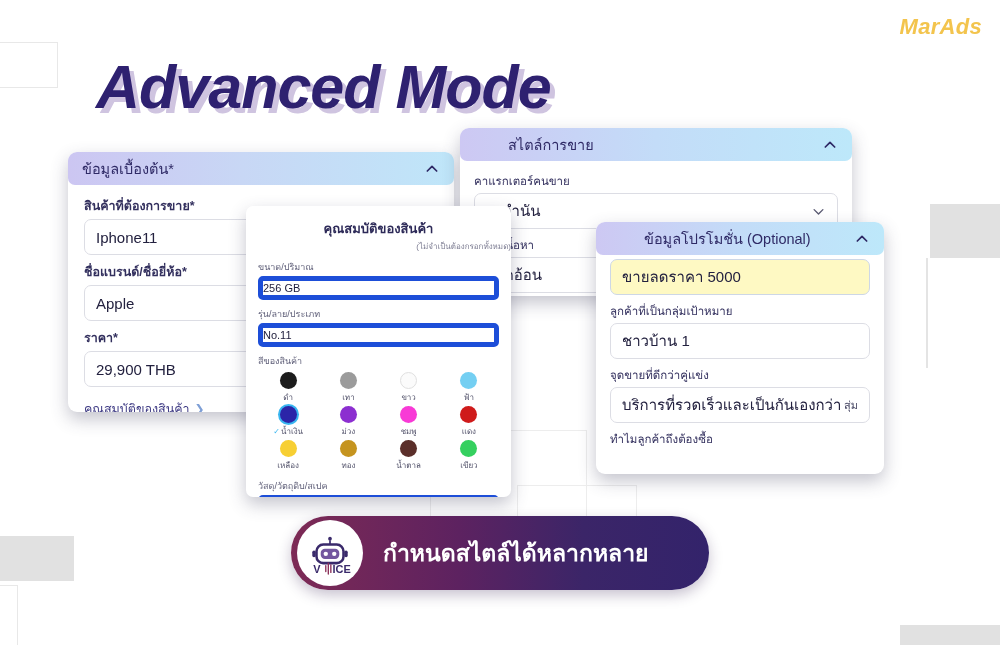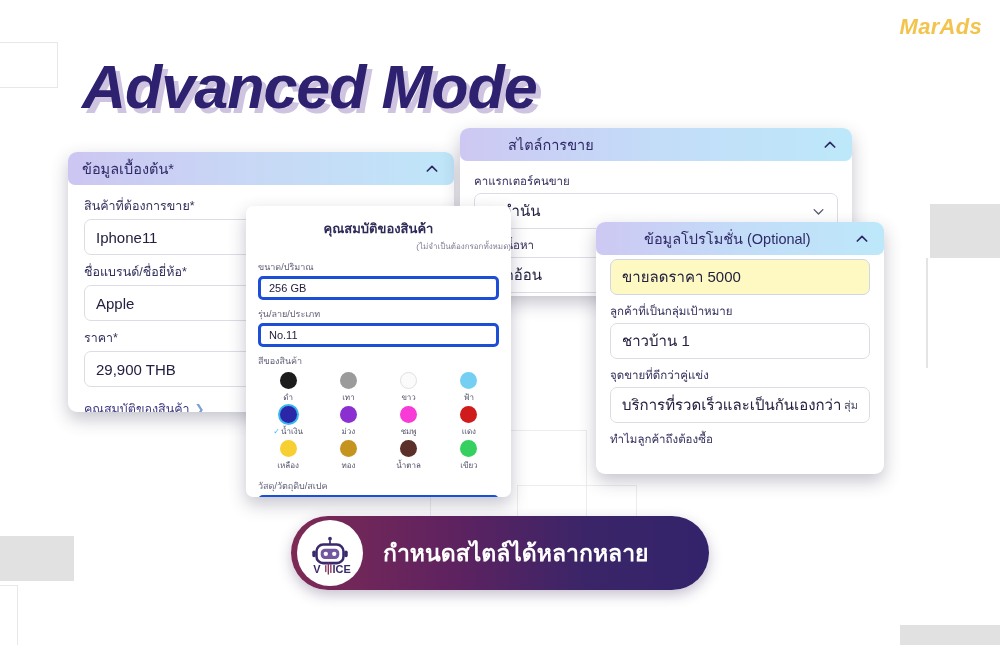--- a/index.html
+++ b/index.html
@@ -15,21 +15,21 @@
   .bg-outline{position:absolute;border:1.5px solid #e8e8e8;background:#ffffff;}
   .bg-line{position:absolute;background:#e4e4e4;}
 
   
   .brand{
     position:absolute;right:18px;top:14px;
     font-size:22px;font-style:italic;font-weight:bold;
     color:#f5c council;color:#f3c44d;letter-spacing:.3px;
   }
   .headline{
-    position:absolute;left:82px;top:52px;
+    position:absolute;left:96px;top:52px;
     font-size:61px;font-weight:bold;font-style:italic;
     color:#2e2170;letter-spacing:-1px;
     text-shadow:5px 5px 0 #cfc4e0;
     white-space:nowrap;
   }
 
   
   .card{
     position:absolute;background:#ffffff;border-radius:9px;
     box-shadow:0 7px 17px rgba(60,60,90,.30);
@@ -49,21 +49,21 @@
     font-size:14.5px;color:#2f2a66;font-weight:500;
   }
   .chev{width:16px;height:16px;color:#2f2a66;flex:0 0 auto;}
   .chev svg{display:block;width:100%;height:100%;}
 
   .card-body{padding:8px 14px 12px 14px;}
 
   .fld-label{
     font-size:11.5px;color:#33305e;margin:7px 0 3px 0;font-weight:500;
   }
-  .fld-label.bold{font-weight:normal;font-size:12.5px;}
+  .fld-label.bold{font-weight:bold;font-size:12.5px;}
   .fld{
     height:31px;border:1px solid #dcdde4;border-radius:7px;background:#fff;
     display:flex;align-items:center;padding:0 11px;
     font-size:13.5px;color:#23213f;box-sizing:border-box;
     justify-content:space-between;
   }
   .fld.big{height:36px;font-size:15px;}
   .fld.tint{background:#fef9c3;border-color:#cdd7e6;}
   .fld .suffix{font-size:11px;color:#4a4a66;}
   .fld .dd{color:#5a5a72;}
@@ -83,22 +83,22 @@
   #card-attr{left:246px;top:206px;width:265px;height:291px;border-radius:7px;}
   #card-attr .attr-title{
     text-align:center;font-size:13px;font-weight:bold;color:#2d2a58;margin:12px 0 1px;
   }
   #card-attr .attr-sub{
     text-align:right;font-size:8px;color:#7a7a90;margin-bottom:7px;padding-left:48px;
   }
   #card-attr .card-body{padding:0 12px 10px 12px;}
   .mini-label{font-size:9px;color:#5b5b75;margin:7px 0 2px;}
   .mini-fld{
-    height:24px;border:3px solid #1d4ed8;border-radius:5px;background:#fff;
-    display:flex;align-items:center;padding:0 8px;font-size:11px;color:#23213f;
+    height:24px;border:5px solid #1d4ed8;border-radius:5px;background:#fff;
+    display:flex;align-items:center;padding:0 0;font-size:11px;color:#23213f;
     box-sizing:border-box;
   }
   .swatch-grid{
     display:grid;grid-template-columns:repeat(4,1fr);gap:2px 0;margin-top:4px;
   }
   .sw{display:flex;flex-direction:column;align-items:center;}
   .sw .dot{width:17px;height:17px;border-radius:50%;}
   .sw .dot.ring{box-shadow:0 0 0 2px #39b6f0;}
   .sw .dot.outline{border:1px solid #e0e0e0;box-sizing:border-box;}
   .sw .nm{font-size:8px;color:#4d4d66;margin-top:2px;white-space:nowrap;

